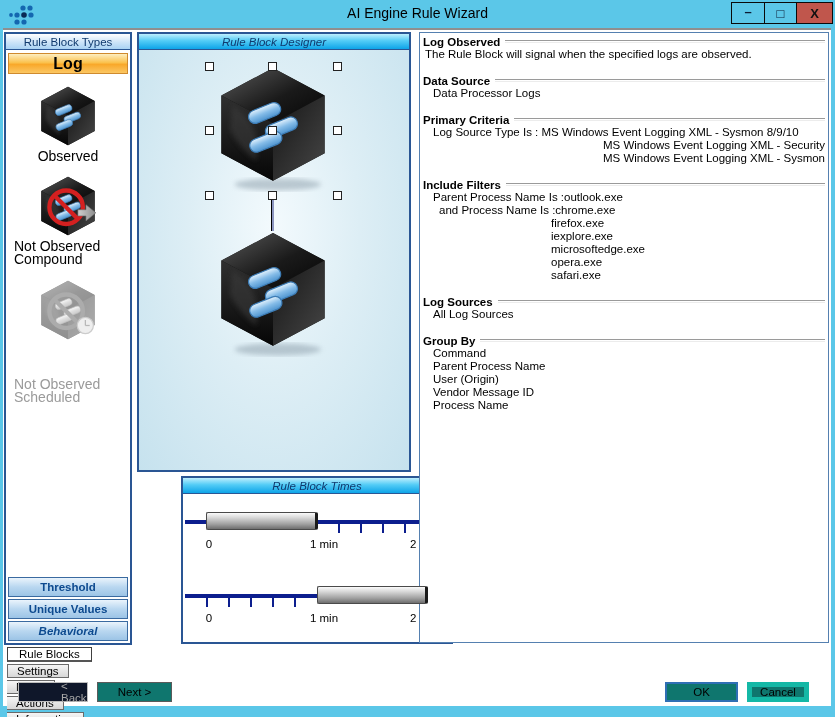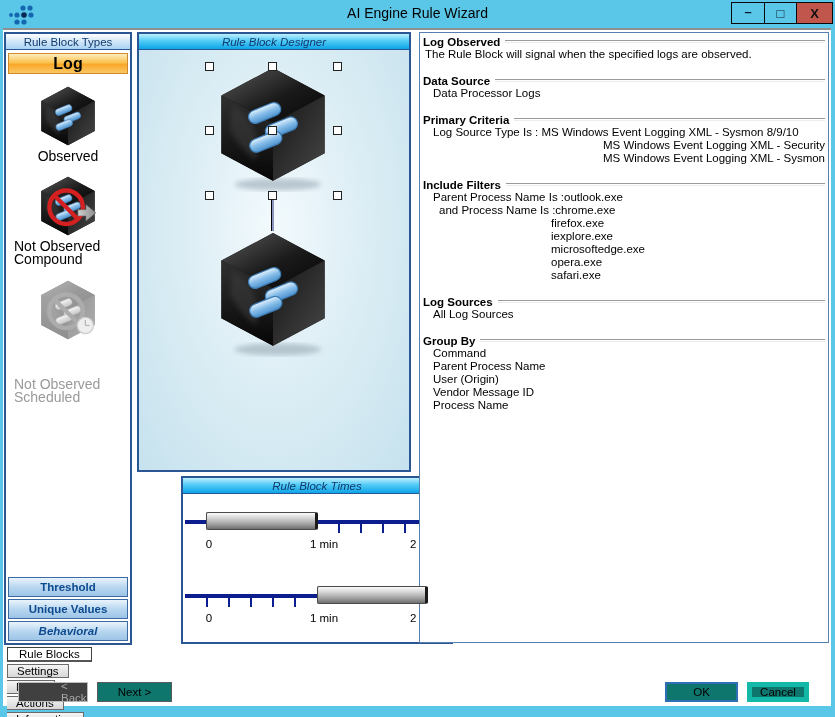--- a/index.html
+++ b/index.html
@@ -85,21 +85,21 @@
   .tab { height:21px; margin-top:2px; padding:0 9px; display:flex; align-items:center;
          font-size:11.5px; color:#000; background:linear-gradient(#f5f5f5,#d7d7d7);
          border:1px solid #6a6a6a; border-left:none; cursor:pointer; }
   .tab.first-inactive { border-left:1px solid #6a6a6a; }
   .tab.active { height:25px; margin-top:0; background:#fff; border:1px solid #404040;
                 border-bottom:2px solid #555; position:relative; z-index:2; padding:0 11px; }
 
   
   .btn { position:absolute; height:20px; font-size:11.5px; color:#000; background:#0f766e;
          border:1px solid #5a5a5a; display:flex; align-items:center; justify-content:center; cursor:pointer; }
-  .btn.disabled { color:#a6a6a6; border-color:#bdbdbd; background:#404040; cursor:default;padding-left:42px; }
+  .btn.disabled { color:#a6a6a6; border-color:#bdbdbd; background:#0f172a; cursor:default;padding-left:42px; }
   .btn.back { left:15px; top:652px; width:70px; }
   .btn.next { left:94px; top:652px; width:75px; }
   .btn.ok   { left:662px; top:652px; width:73px; border:2px solid #2f6fb4; }
   .btn.cancel { left:744px; top:652px; width:62px; border:5px solid #14b8a6; }
 </style>
 </head>
 <body>
 
 <svg width="0" height="0" style="position:absolute" aria-hidden="true">
   <defs>

